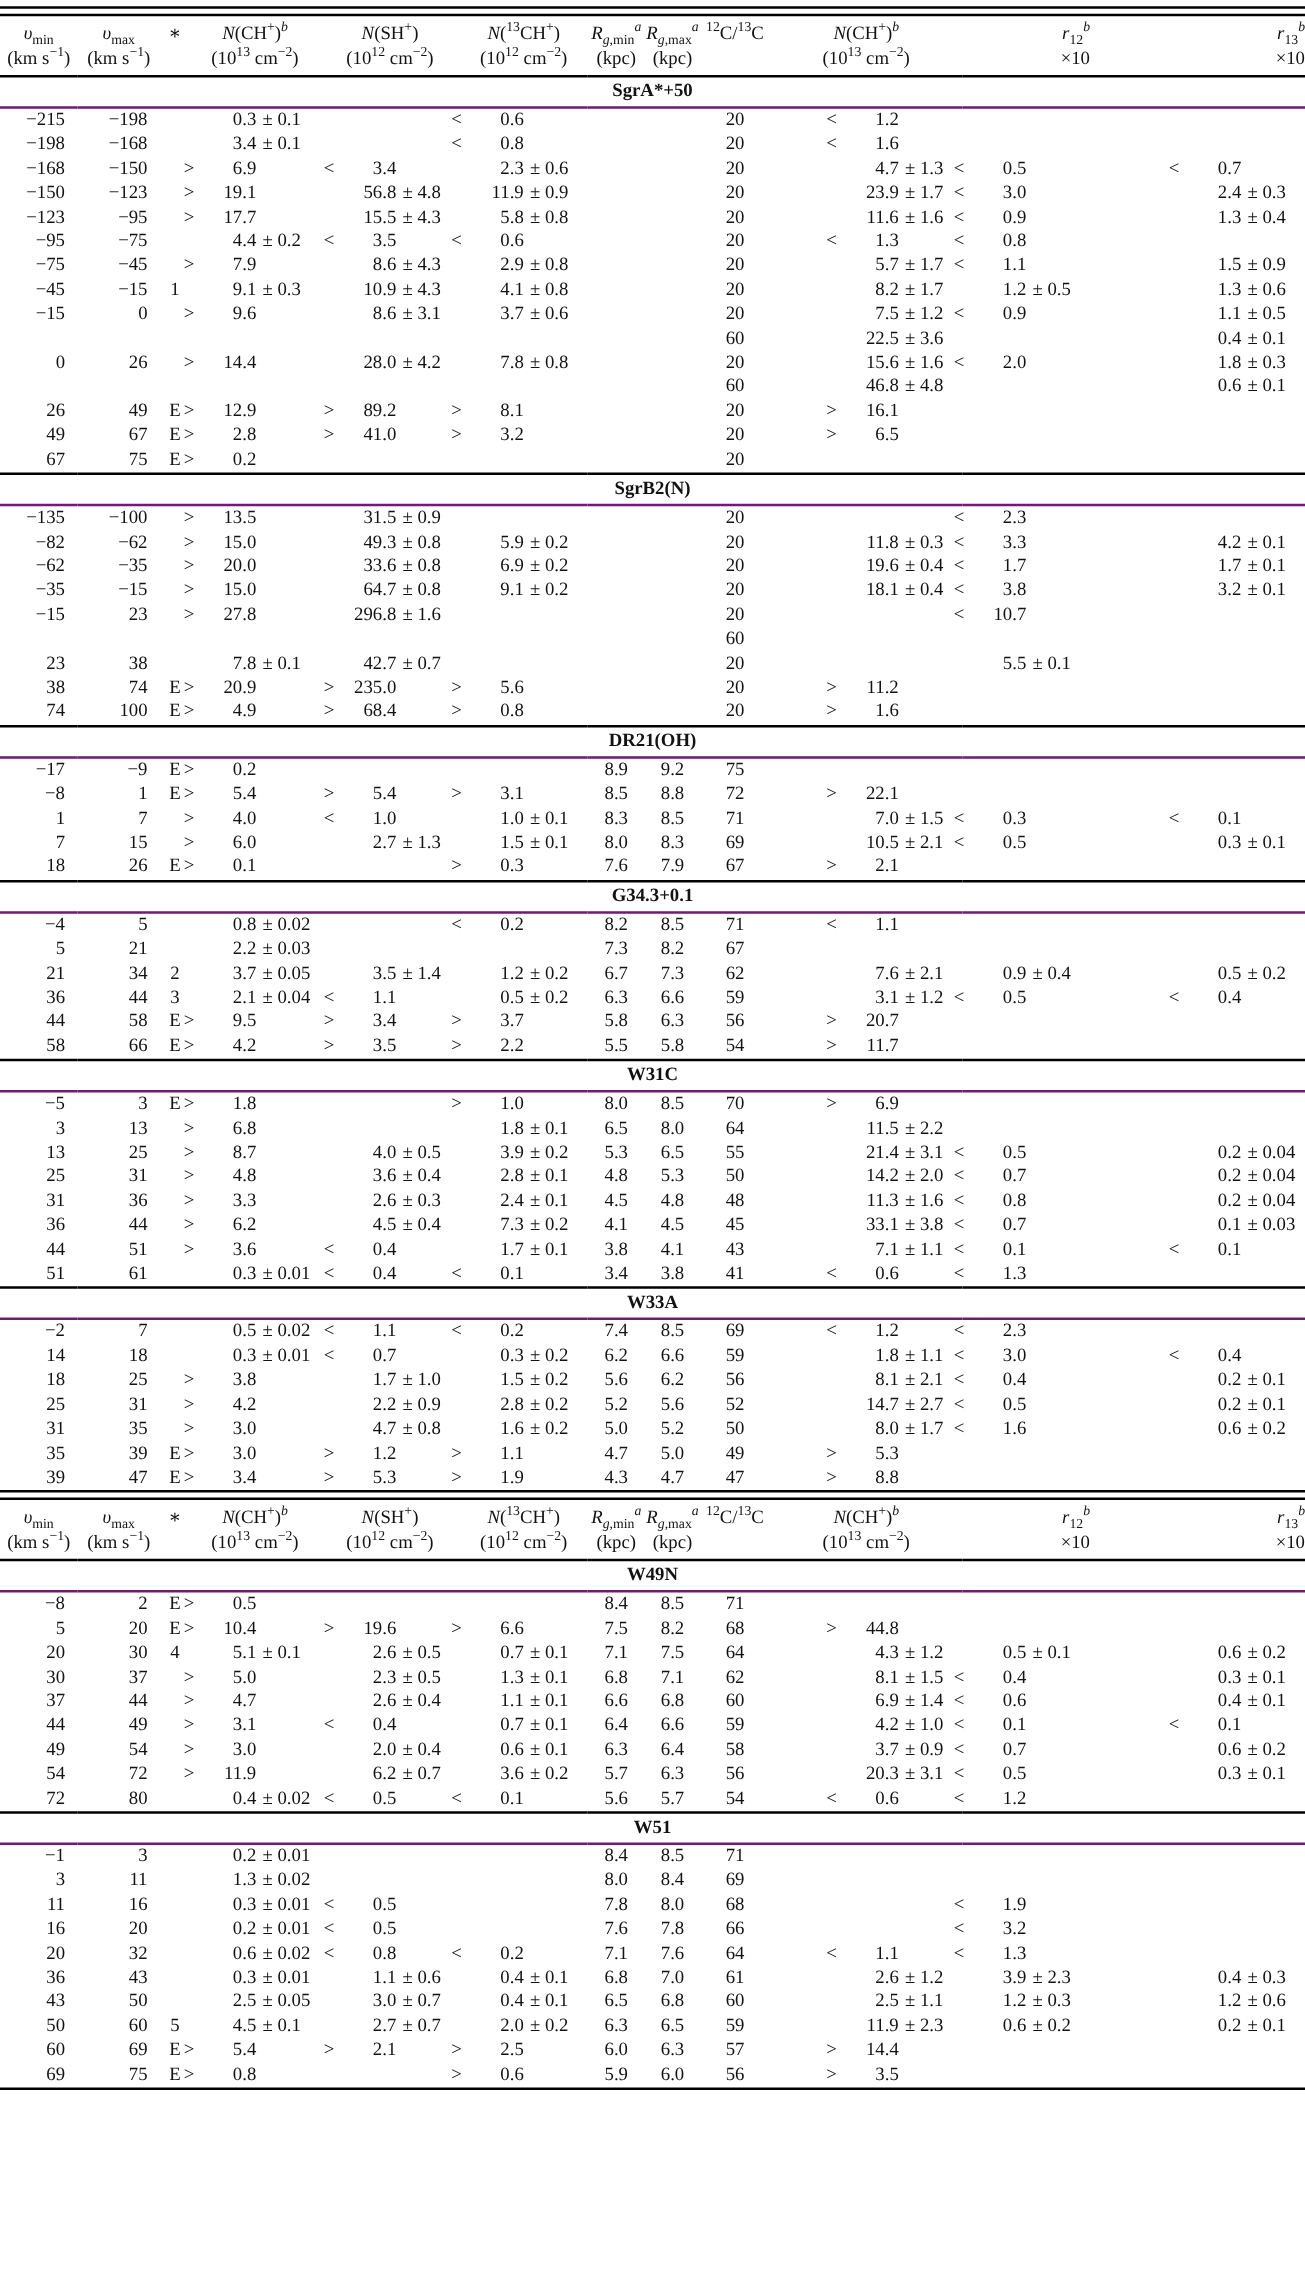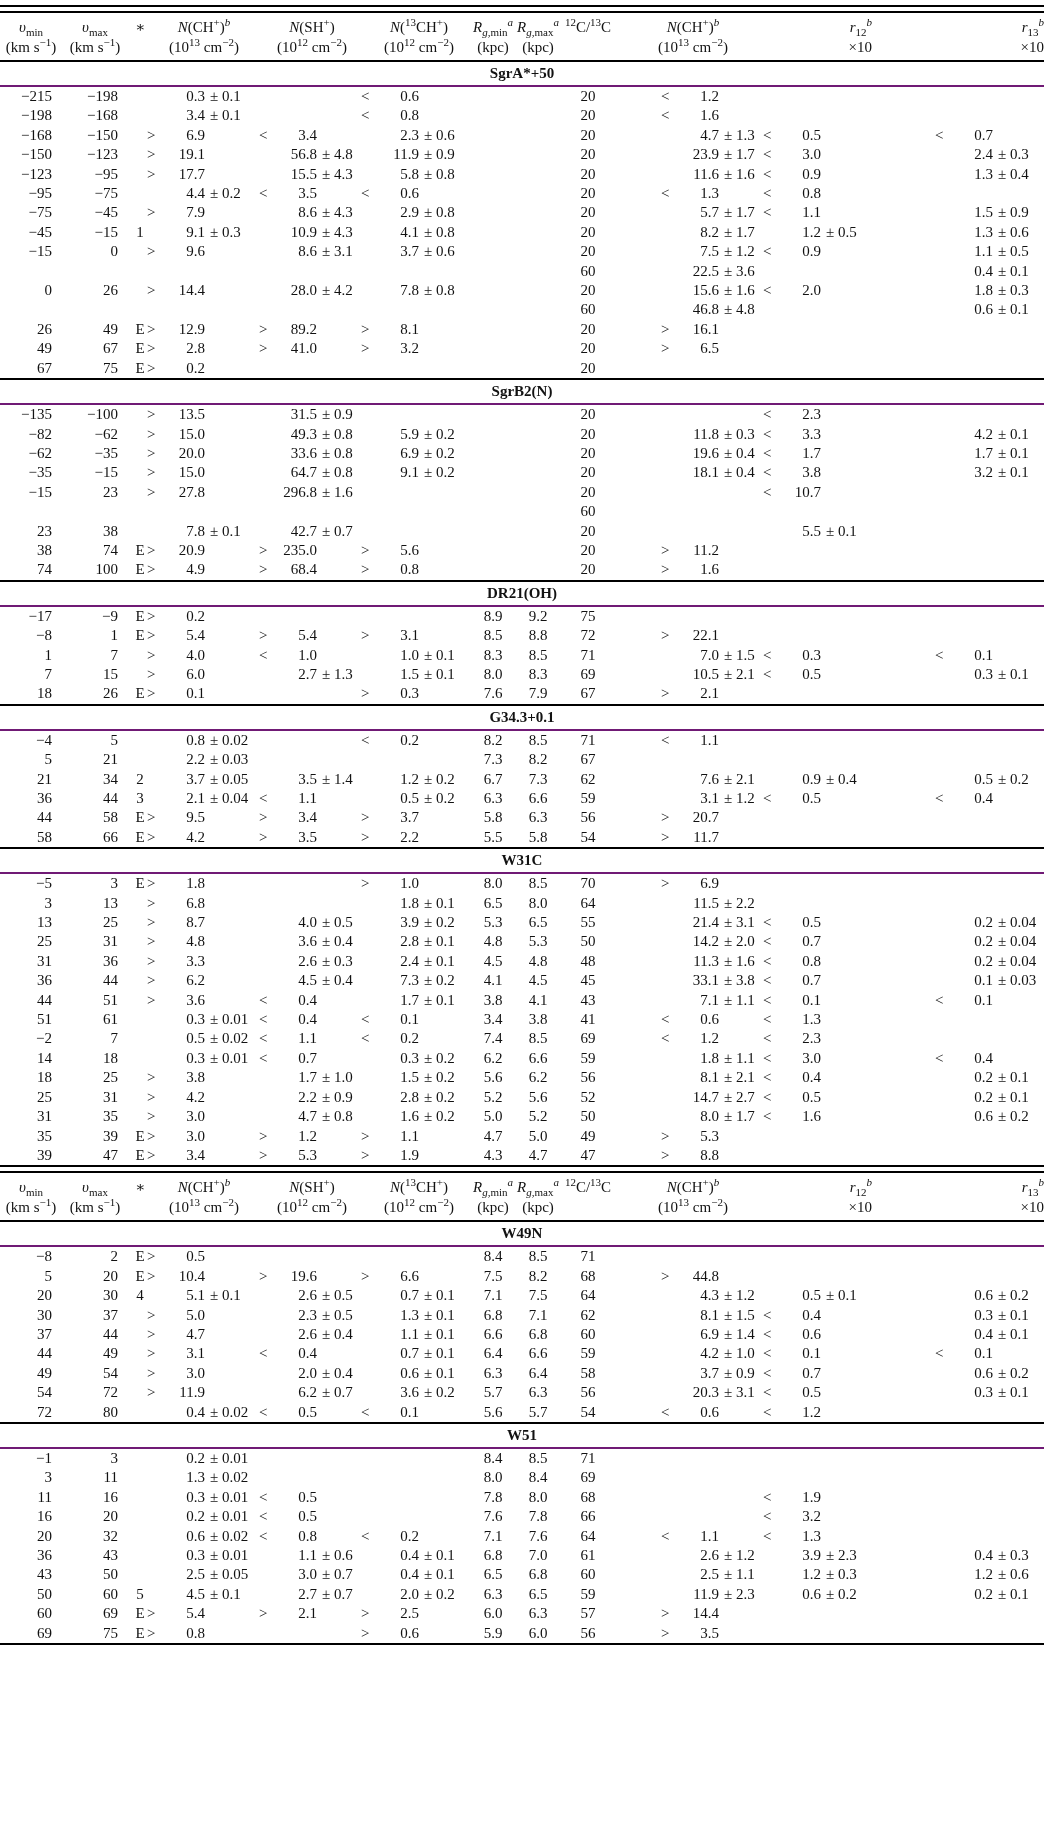--- a/index.html
+++ b/index.html
@@ -2255,20 +2255,23 @@
             </div>
           </td>
           <td>
             <div class="mw">
               <span class="lim"></span>
               <span class="val"></span>
               <span class="err"></span>
             </div>
           </td>
         </tr>
+        <tr class="sec">
+          <td colspan="12">W33A</td>
+        </tr>
         <tr>
           <td class="r">−2</td>
           <td class="r">7</td>
           <td class="c"></td>
           <td>
             <div class="mw">
               <span class="lim"></span>
               <span class="val">0.5</span>
               <span class="err">± 0.02</span>
             </div>

